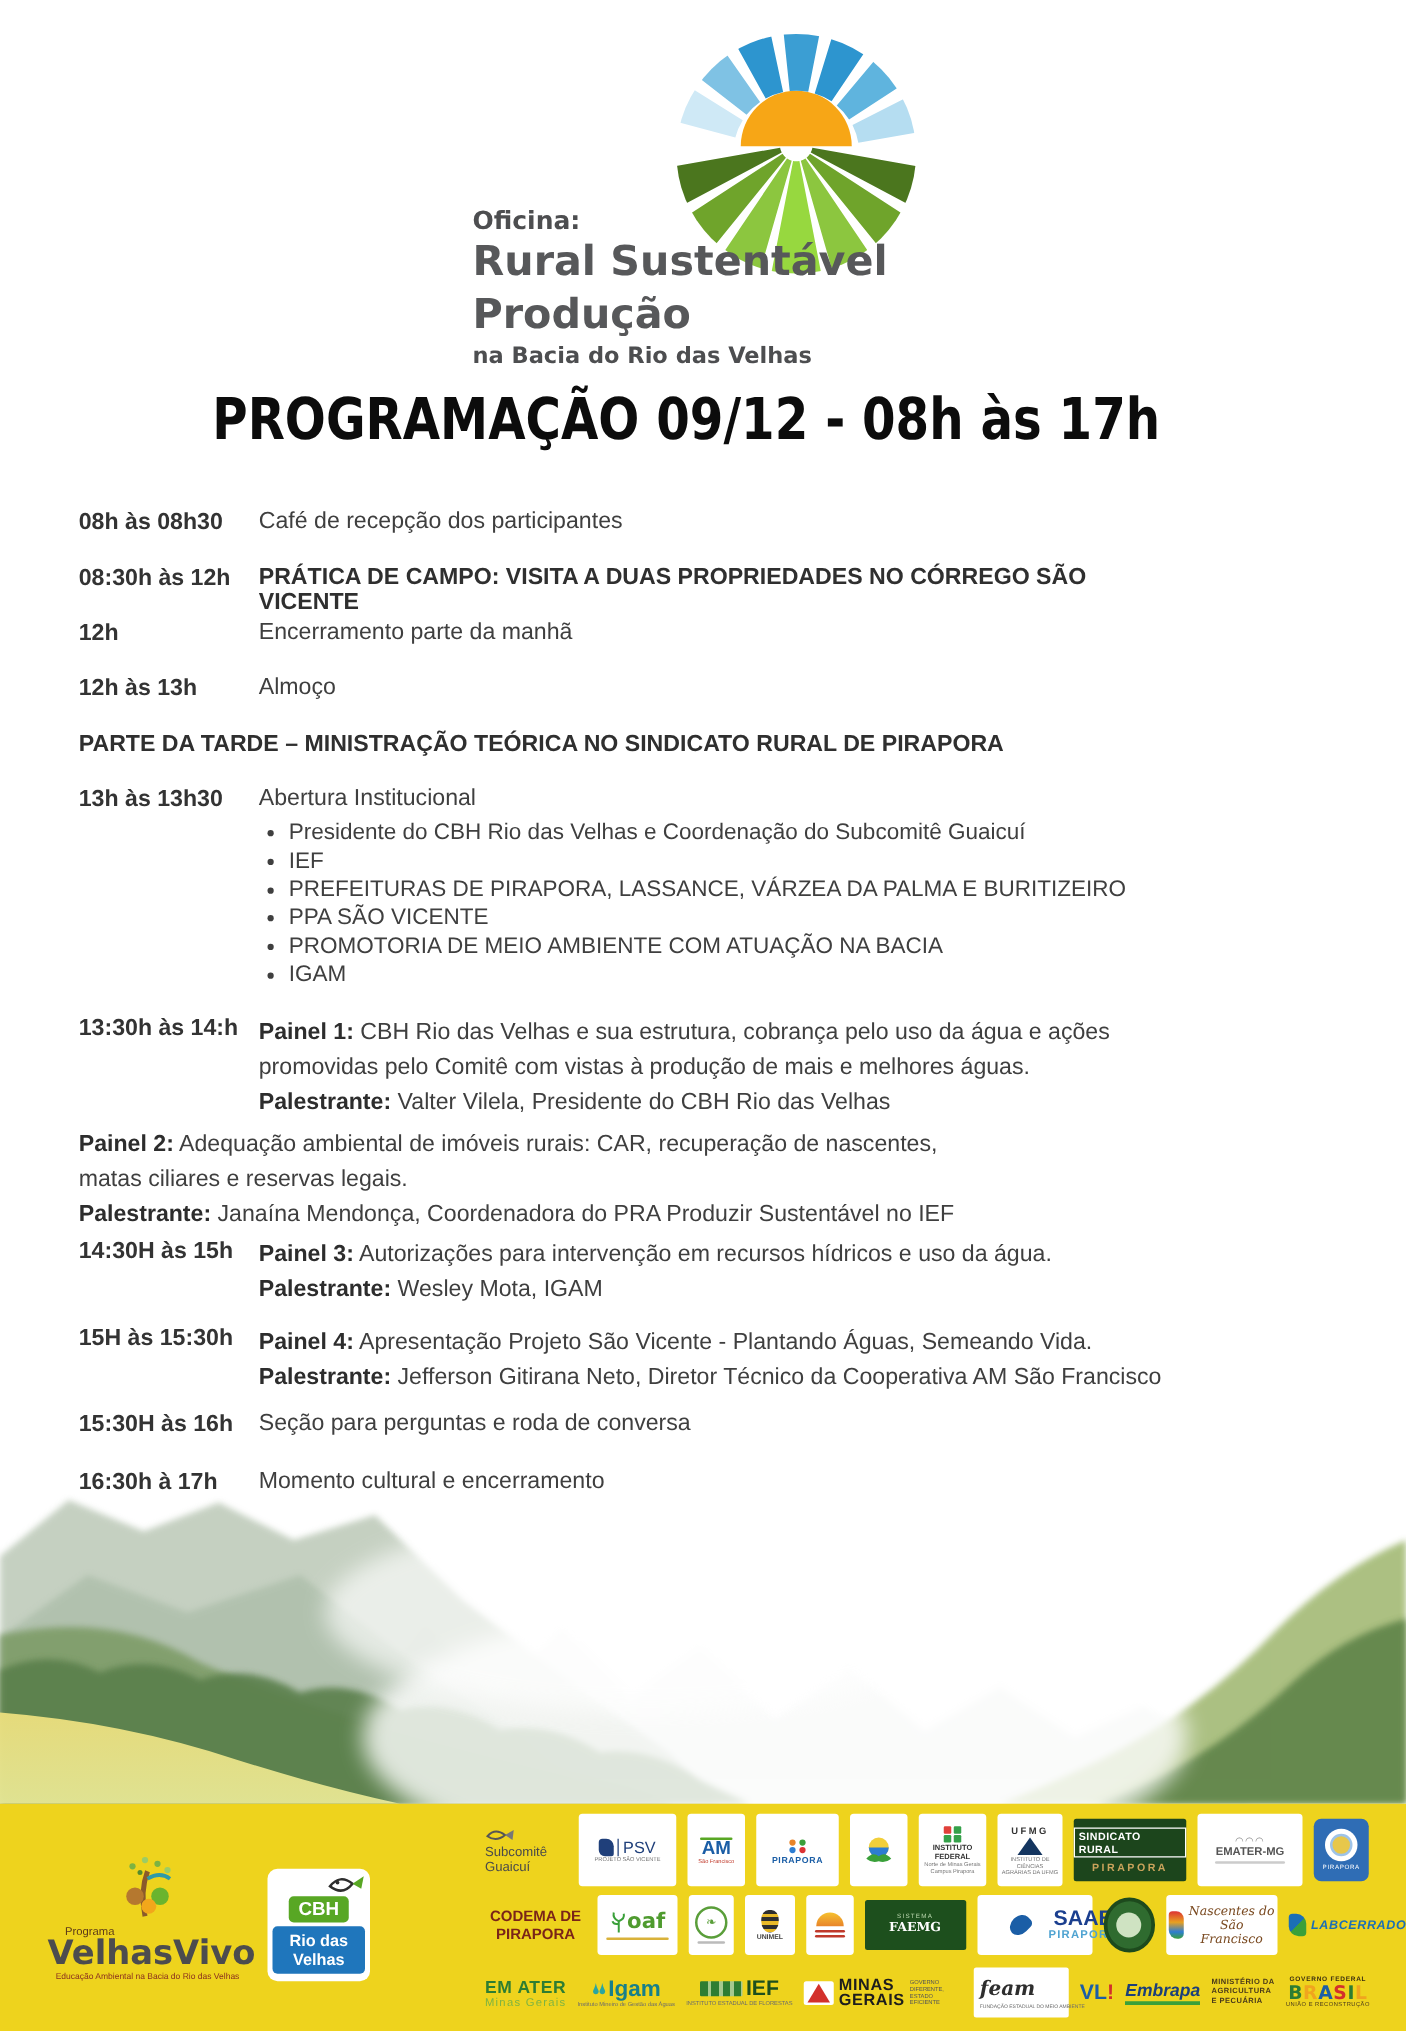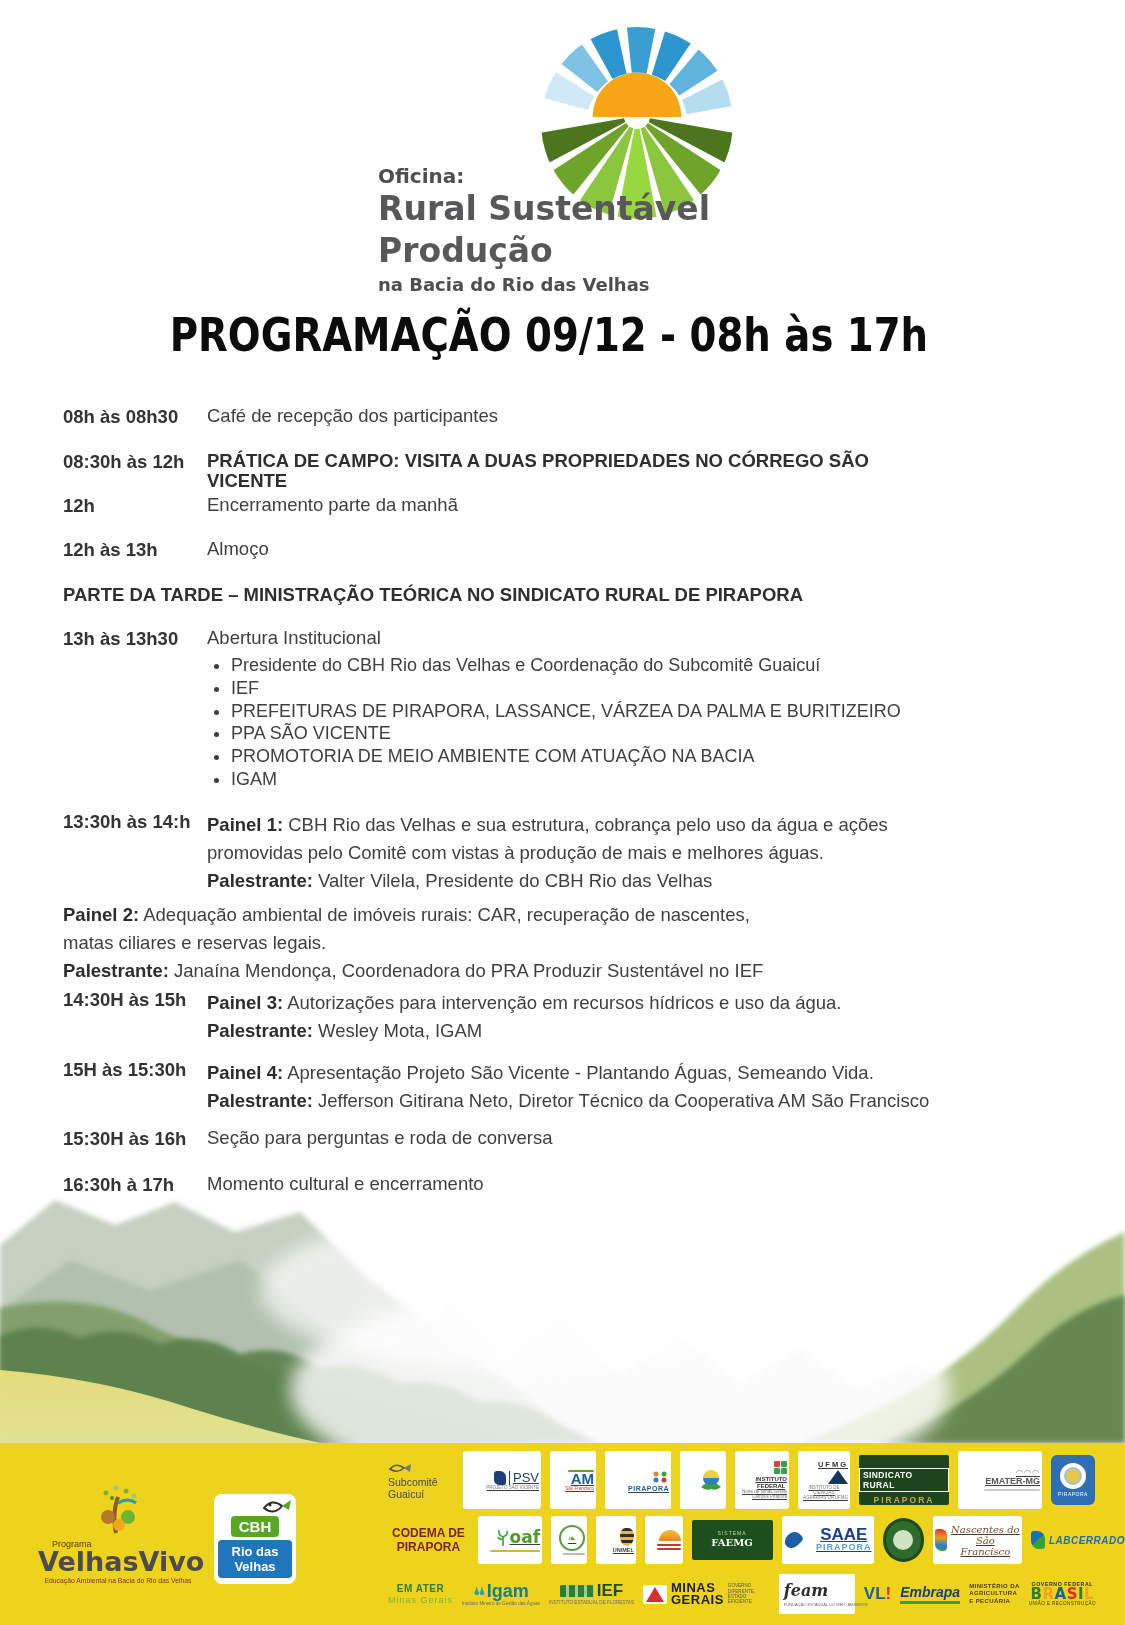--- a/index.html
+++ b/index.html
@@ -46,40 +46,40 @@
            border-radius:4px;padding:4px 2px;margin-top:3px;}
   .cbh-fish{position:absolute;right:2px;top:0px;}
   .pv{width:110px;text-align:center;color:#7a4a21;}
   .pv .ag{font-size:8px;letter-spacing:3px;font-weight:bold;}
   .pv .p1{font-family:"DejaVu Sans",sans-serif;font-weight:bold;font-size:26px;line-height:22px;}
   .pv .p2{font-family:"DejaVu Sans",sans-serif;font-weight:bold;font-size:21px;line-height:20px;}
   .pv .tag{font-size:6.5px;margin-top:3px;}
 
   .logo-rows{position:absolute;left:388px;top:8px;width:737px;}
   .lrow{display:flex;align-items:center;gap:9px;margin-bottom:7px;}
-  .tile{background:#fff;border-radius:3px;display:flex;flex-direction:column;align-items:flex-end;
-        justify-content:center;text-align:center;padding:2px;text-decoration:underline;}
+  .tile{background:#fff;border-radius:3px;display:flex;flex-direction:column;align-items:center;
+        justify-content:center;text-align:center;padding:2px;}
   .t-h56{height:54px;}
   .tiny{font-size:4.5px;color:#777;line-height:5px;}
   .bar{height:2px;border-radius:1px;}
 
   .subcomite{display:flex;flex-direction:column;align-items:flex-start;font-size:10.5px;color:#4a4a4a;width:66px;}
   .psv-main{font-size:13px;color:#1f3f7a;display:flex;align-items:center;gap:3px;}
   .psv-main .blob{width:12px;height:14px;background:#1f3f7a;border-radius:3px 6px 2px 5px;}
   .psv-main .div{width:1px;height:14px;background:#1f3f7a;}
   .am-txt{font-weight:bold;font-size:15px;color:#1b5ea6;line-height:14px;}
   .pira-txt{font-weight:bold;font-size:7px;color:#1b5ea6;letter-spacing:.5px;}
   .if-grid{display:grid;grid-template-columns:6px 6px;grid-gap:1.5px;margin-bottom:2px;}
   .if-grid span{width:6px;height:6px;background:#35a14a;border-radius:1px;}
   .if-grid span:first-child{background:#e0403a;}
   .ufmg-txt{font-size:7.5px;letter-spacing:2px;color:#333;font-weight:bold;}
   .tri{width:0;height:0;border-left:10px solid transparent;border-right:10px solid transparent;
        border-bottom:14px solid #14355f;position:relative;margin:1px 0;}
   .sind-tile{background:#1c451c;color:#fff;width:90px;height:50px;border-radius:2px;
-             display:flex;flex-direction:column;align-items:center;justify-content:flex-end;}
+             display:flex;flex-direction:column;align-items:center;justify-content:center;}
   .sind-main{font-size:8.5px;font-weight:bold;border:1px solid #fff;padding:1px 3px;letter-spacing:.4px;}
   .sind-city{color:#c9a35b;font-size:8.5px;font-weight:bold;letter-spacing:2px;margin-top:3px;}
   .emater1-arc{font-size:8px;color:#888;letter-spacing:1px;line-height:6px;}
   .emater1-txt{font-size:9px;font-weight:bold;color:#555;}
   .crest-tile{background:#2f6db5;width:44px;height:50px;border-radius:6px;display:flex;flex-direction:column;
               align-items:center;justify-content:center;}
   .crest-circle{width:26px;height:26px;border-radius:50%;background:#fff;display:flex;align-items:center;justify-content:center;}
   .crest-inner{width:14px;height:14px;border-radius:50%;background:#e7c74b;border:2px solid #9ec3e8;}
   .crest-city{color:#fff;font-size:5px;margin-top:2px;letter-spacing:.5px;}
 
@@ -100,21 +100,21 @@
         display:flex;align-items:center;justify-content:center;}
   .seal-in{width:20px;height:20px;border-radius:50%;background:#cfe3c2;}
   .nasc-wrap{display:flex;align-items:center;gap:4px;}
   .nasc-blob{width:12px;height:22px;background:linear-gradient(180deg,#d33,#e8a020 40%,#2d7dd2 75%,#3aa03a);border-radius:3px 6px 4px 7px;}
   .nasc-txt{font-family:"DejaVu Serif",serif;font-style:italic;font-size:10px;color:#7a4a21;line-height:11px;}
   .lab-wrap{display:flex;align-items:center;gap:4px;}
   .lab-mark{width:14px;height:18px;background:linear-gradient(135deg,#1b6fb5 50%,#3aa03a 50%);border-radius:3px 8px 3px 8px;}
   .lab-txt{font-weight:bold;font-style:italic;font-size:10px;color:#1b6fb5;letter-spacing:.5px;}
 
   .r3item{display:flex;flex-direction:column;align-items:center;line-height:1;}
-  .emater3-a{font-weight:bold;font-size:10px;color:#2e7d32;letter-spacing:.5px;}
+  .emater3-a{font-weight:bold;font-size:14px;color:#2e7d32;letter-spacing:.5px;}
   .emater3-b{font-size:9px;color:#7cb342;margin-top:2px;letter-spacing:1px;}
   .igam-wrap{display:flex;align-items:center;gap:3px;}
   .igam-drops{color:#2aa5a0;font-size:12px;letter-spacing:-2px;}
   .igam-txt{font-size:18px;color:#177f8a;font-weight:bold;}
   .capt{font-size:4.6px;color:#6b6b6b;margin-top:2px;white-space:nowrap;}
   .ief-wrap{display:flex;align-items:center;gap:3px;}
   .ief-bars{width:34px;height:12px;background:repeating-linear-gradient(90deg,#2e7d32 0 6px,#a5c98f 6px 9px);border-radius:1px;}
   .ief-txt{font-weight:bold;font-size:17px;color:#1d4f1d;}
   .mg-wrap{display:flex;align-items:center;gap:4px;}
   .mg-tri{width:0;height:0;border-left:9px solid transparent;border-right:9px solid transparent;border-bottom:15px solid #d3302b;}

